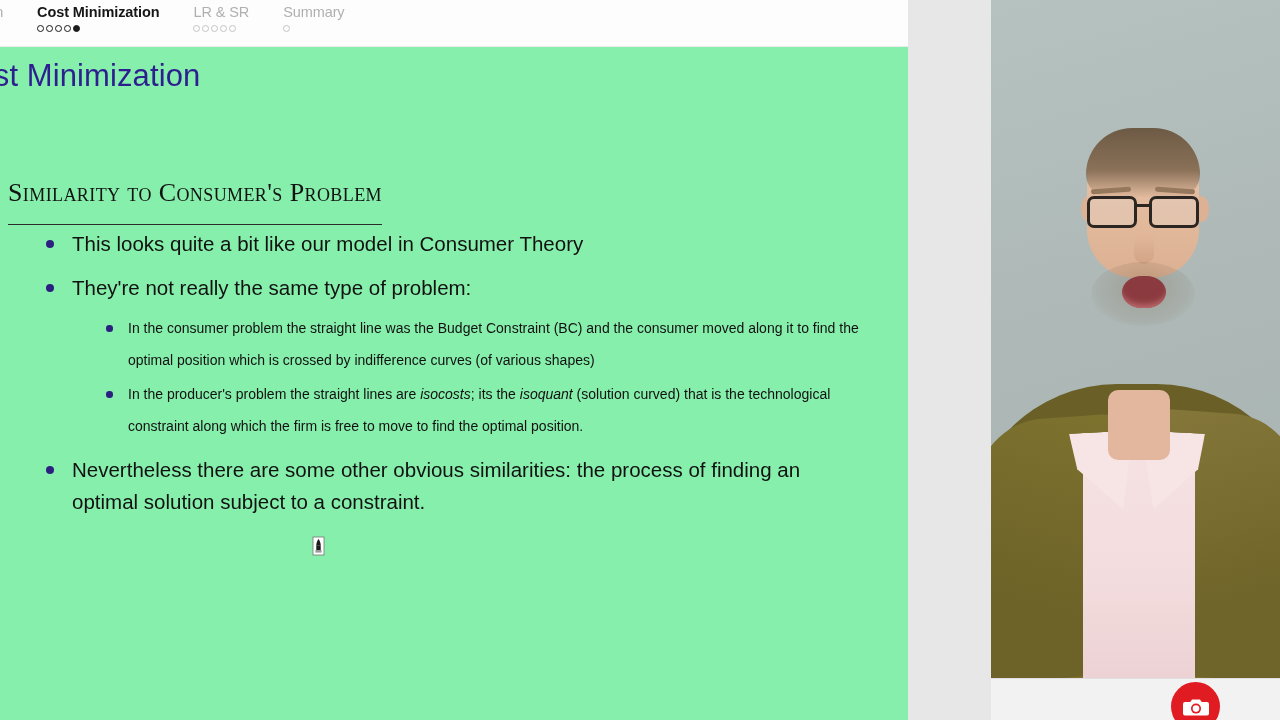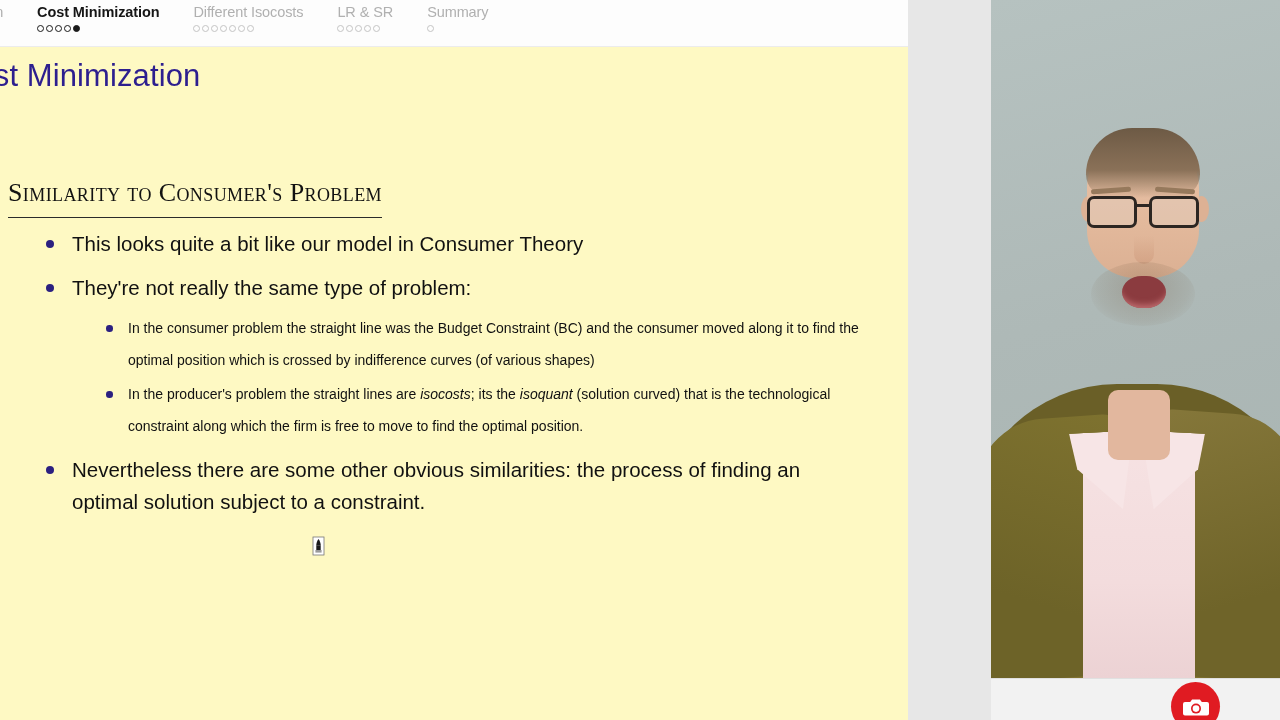--- a/index.html
+++ b/index.html
@@ -20,21 +20,21 @@
     overflow: hidden;
   }
 
   
   .slide {
     position: absolute;
     left: 0;
     top: 0;
     width: 908px;
     height: 720px;
-    background: #fef9c3;
+    background: #86efac;
     overflow: hidden;
   }
 
   
   .navbar {
     position: absolute;
     left: 0;
     top: 0;
     width: 908px;
     height: 46px;
@@ -105,21 +105,21 @@
   .block-head {
     position: absolute;
     left: 8px;
     top: 178px;
     font-family: "Liberation Serif", serif;
     font-size: 26px;
     font-variant: small-caps;
     color: #121212;
     letter-spacing: 0.4px;
     white-space: nowrap;
-    padding-bottom: 9px;
+    padding-bottom: 16px;
     border-bottom: 1.5px solid #2b2b2b;
     line-height: 30px;
   }
 
   
   .body {
     position: absolute;
     left: 34px;
     top: 228px;
     width: 830px;
@@ -408,32 +408,20 @@
           <div class="nav-label">Cost Minimization</div>
           <div class="nav-dots">
             <span class="dot"></span>
             <span class="dot"></span>
             <span class="dot"></span>
             <span class="dot"></span>
             <span class="dot filled"></span>
           </div>
         </div>
 
-        <div class="nav-sec">
-          <div class="nav-label">Different Isocosts</div>
-          <div class="nav-dots">
-            <span class="dot"></span>
-            <span class="dot"></span>
-            <span class="dot"></span>
-            <span class="dot"></span>
-            <span class="dot"></span>
-            <span class="dot"></span>
-            <span class="dot"></span>
-          </div>
-        </div>
 
 
         <div class="nav-sec">
           <div class="nav-label">LR &amp; SR</div>
           <div class="nav-dots">
             <span class="dot"></span>
             <span class="dot"></span>
             <span class="dot"></span>
             <span class="dot"></span>
             <span class="dot"></span>

